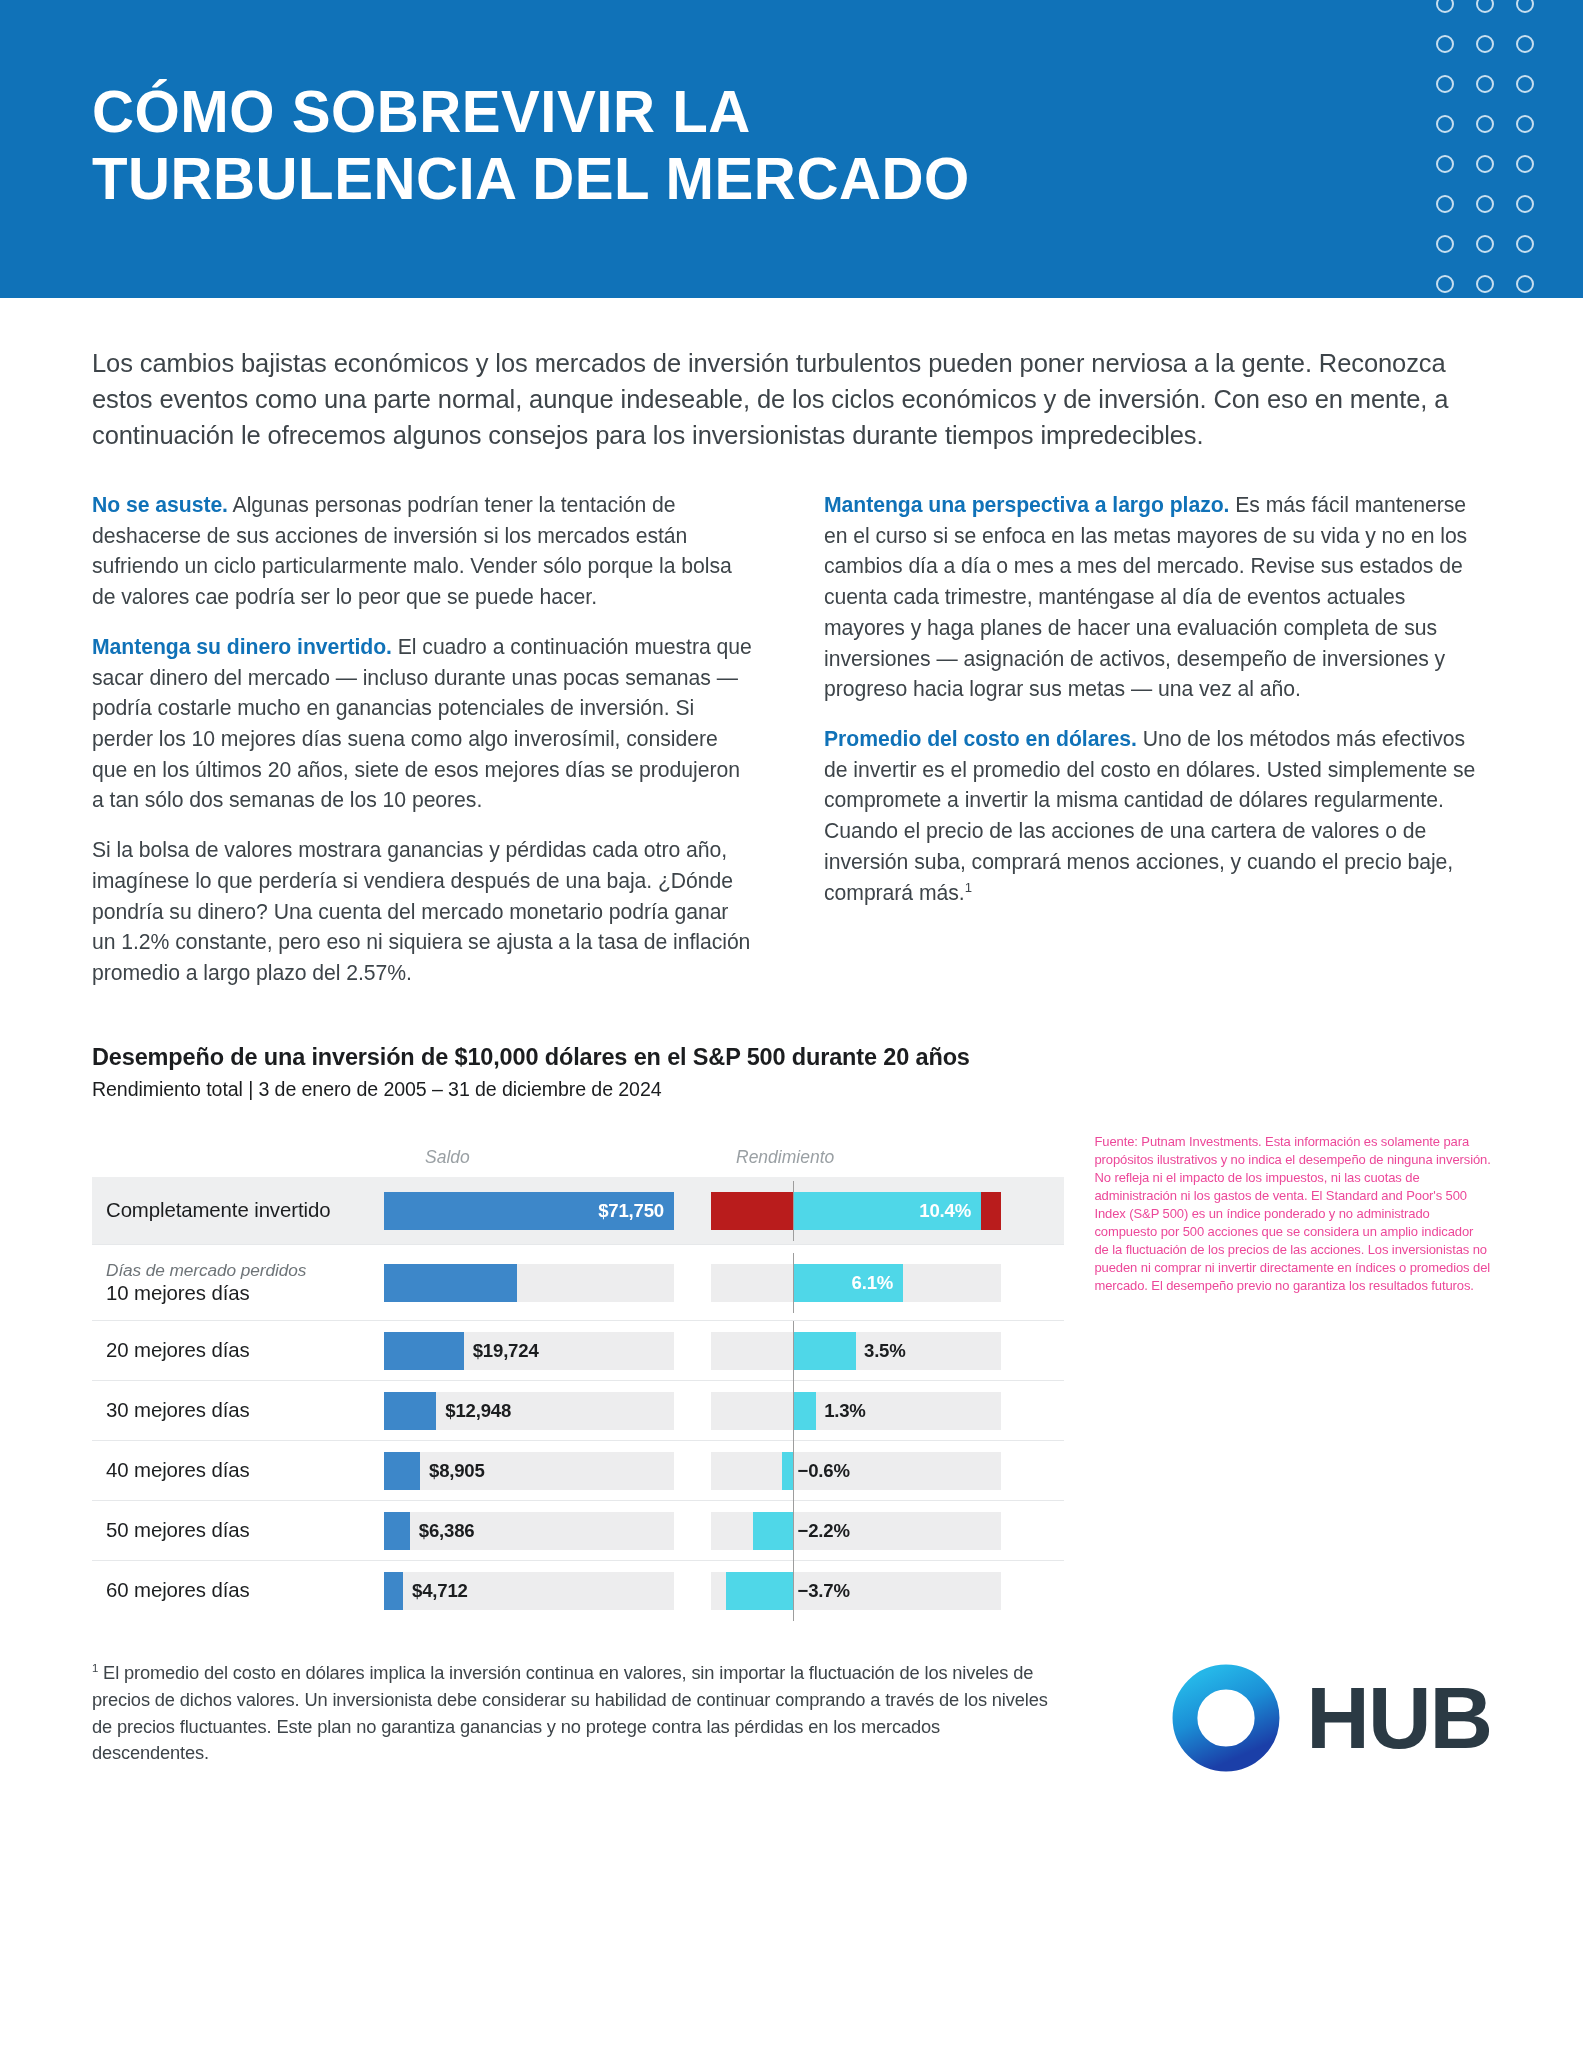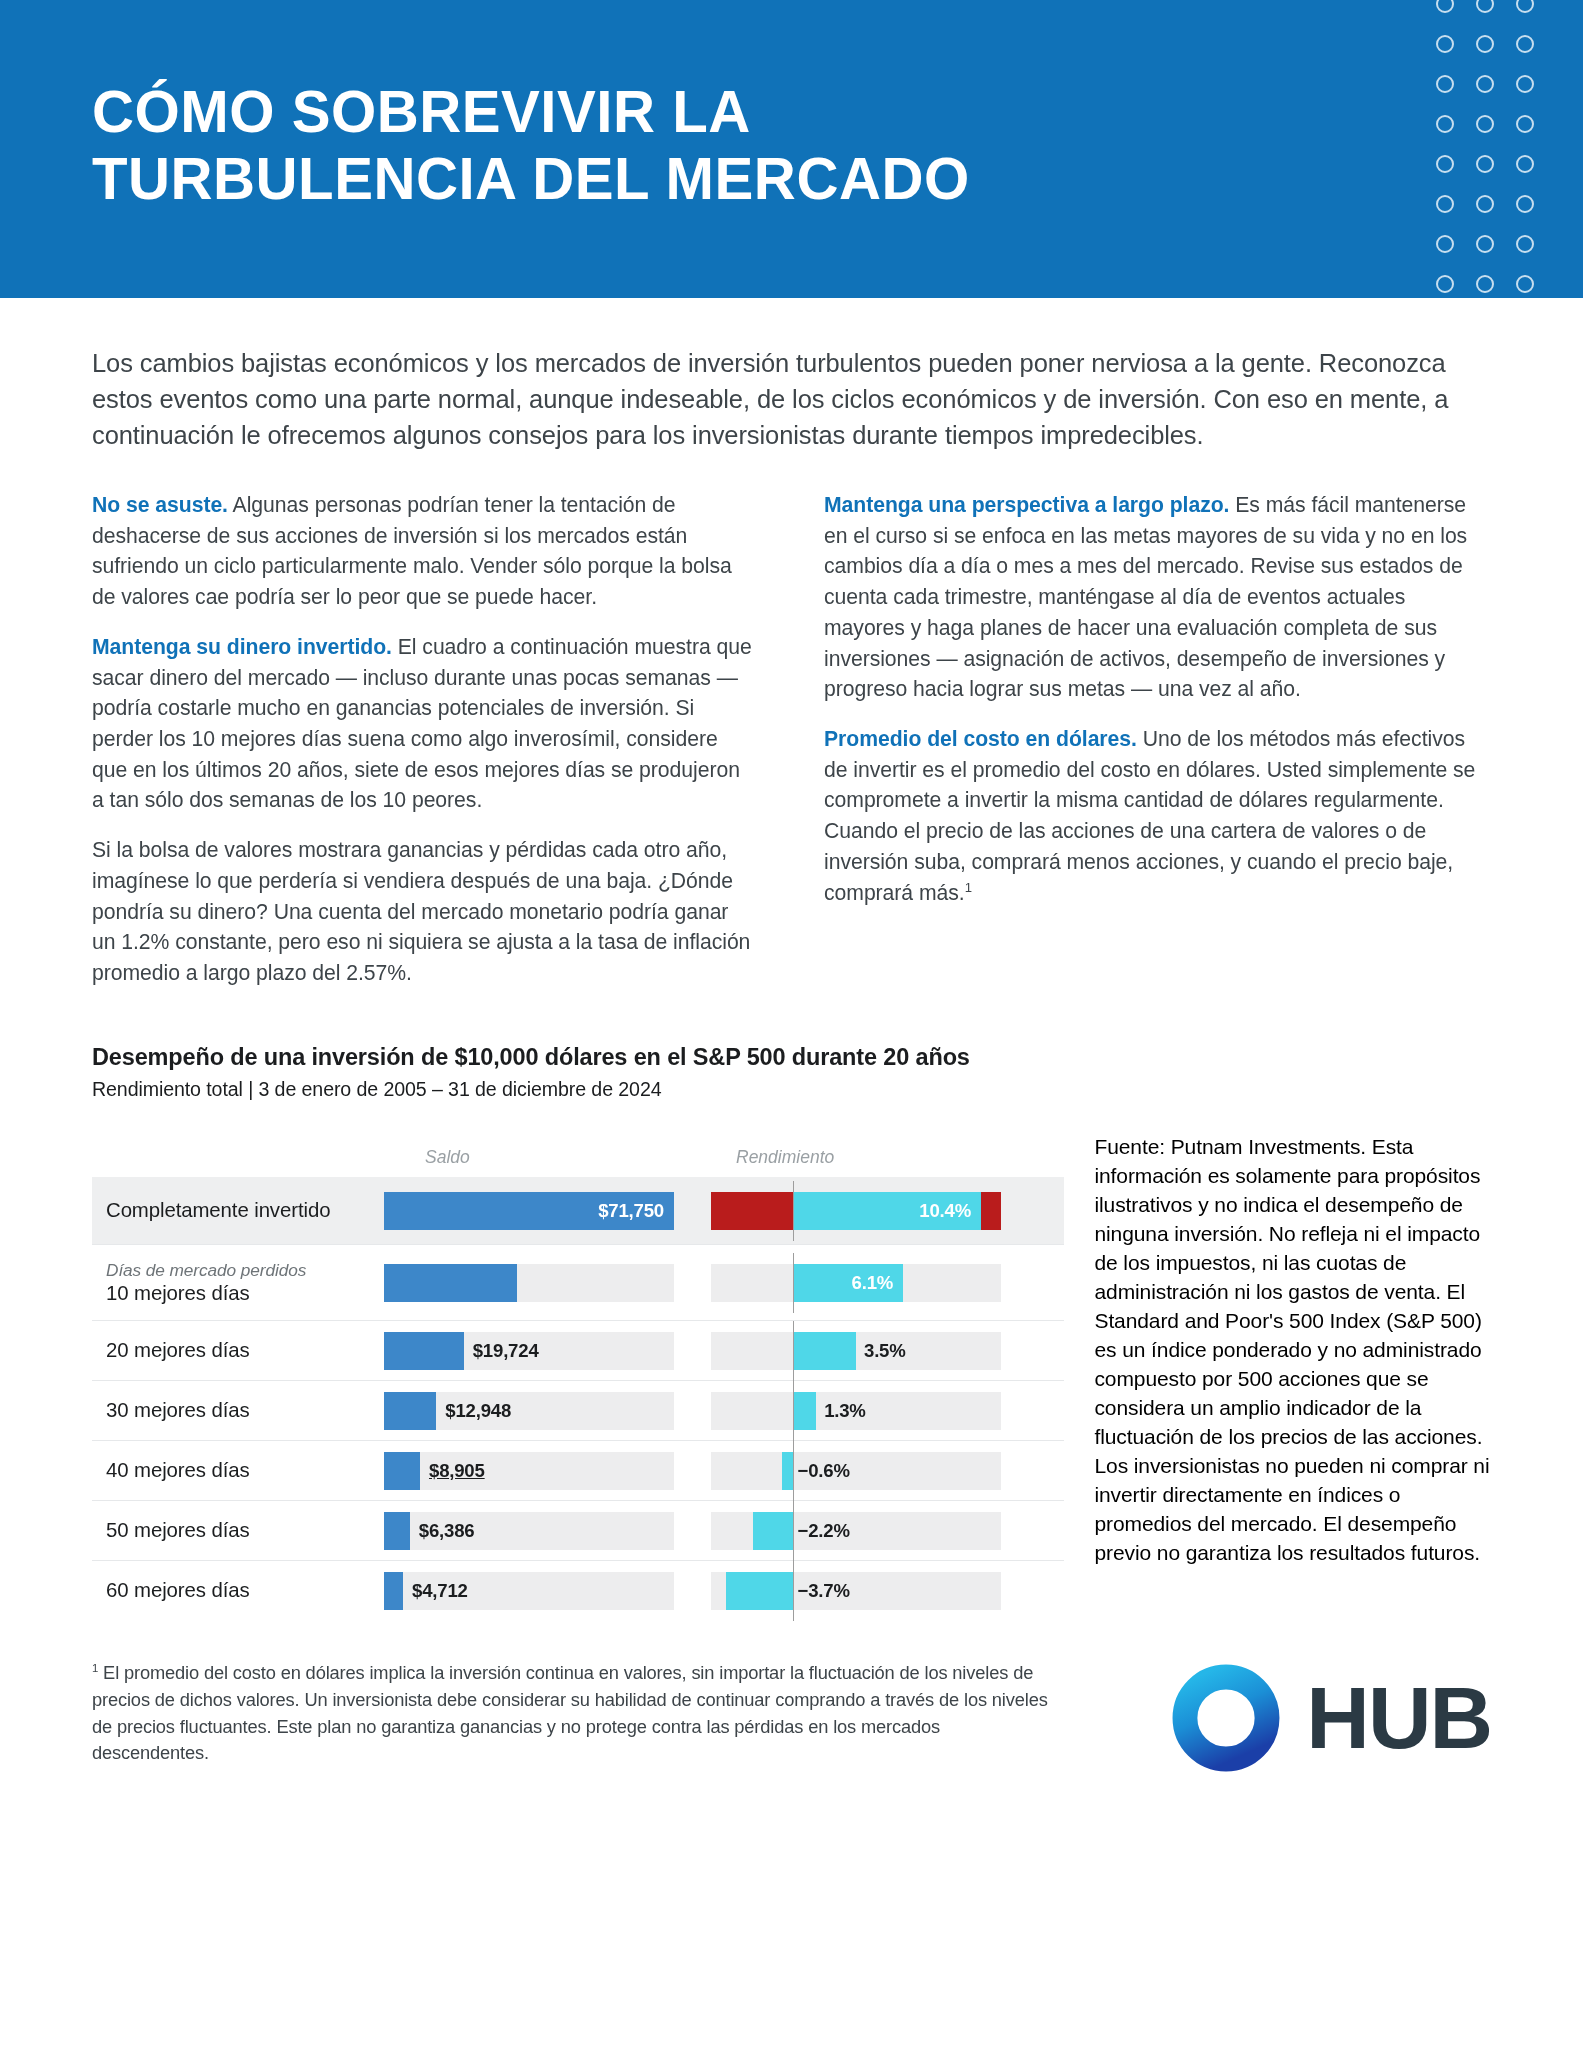--- a/index.html
+++ b/index.html
@@ -196,23 +196,23 @@
     letter-spacing: -0.2px;
     z-index: 4;
   }
   .bar-val.inside { color: #ffffff; }
   .bar-val.outside { color: #1b1d1f; }
 
   
   .source-note {
     width: 420px;
     padding-top: 2px;
-    font-size: 21px;
+    font-size: 13px;
     line-height: 1.38;
-    color: #000000;
+    color: #ec4899;
     letter-spacing: -0.1px;
   }
 
   
   .footer {
     display: flex;
     align-items: flex-start;
     margin-top: 40px;
     gap: 40px;
   }
@@ -366,21 +366,21 @@
                 <div class="track track-rend">
                   <div class="bar bar-cyan" style="background: rgb(79, 215, 232); left: 81.5625px; width: 23.5625px;"></div>
                   <div class="zeroline" style="left: 81.5625px;"></div>
                   <div class="bar-val outside" style="left: 113.125px;">1.3%</div>
                 </div>
               </div>
               <div class="crow">
                 <div class="crow-label"><span>40 mejores días</span></div>
                 <div class="track track-saldo">
                   <div class="bar bar-blue" style="width: 35.9923px; background: rgb(61, 135, 201);"></div>
-                  <div class="bar-val outside" style="left: 44.9923px; text-decoration: underline;">$8,905</div>
+                  <div class="bar-val outside" style="left: 44.9923px;">$8,905</div>
                 </div>
                 <div class="track track-rend">
                   <div class="bar bar-cyan" style="background: rgb(79, 215, 232); left: 70.6875px; width: 10.875px;"></div>
                   <div class="zeroline" style="left: 81.5625px;"></div>
                   <div class="bar-val outside" style="left: 86.5625px;">−0.6%</div>
                 </div>
               </div>
               <div class="crow">
                 <div class="crow-label"><span>50 mejores días</span></div>
                 <div class="track track-saldo">

